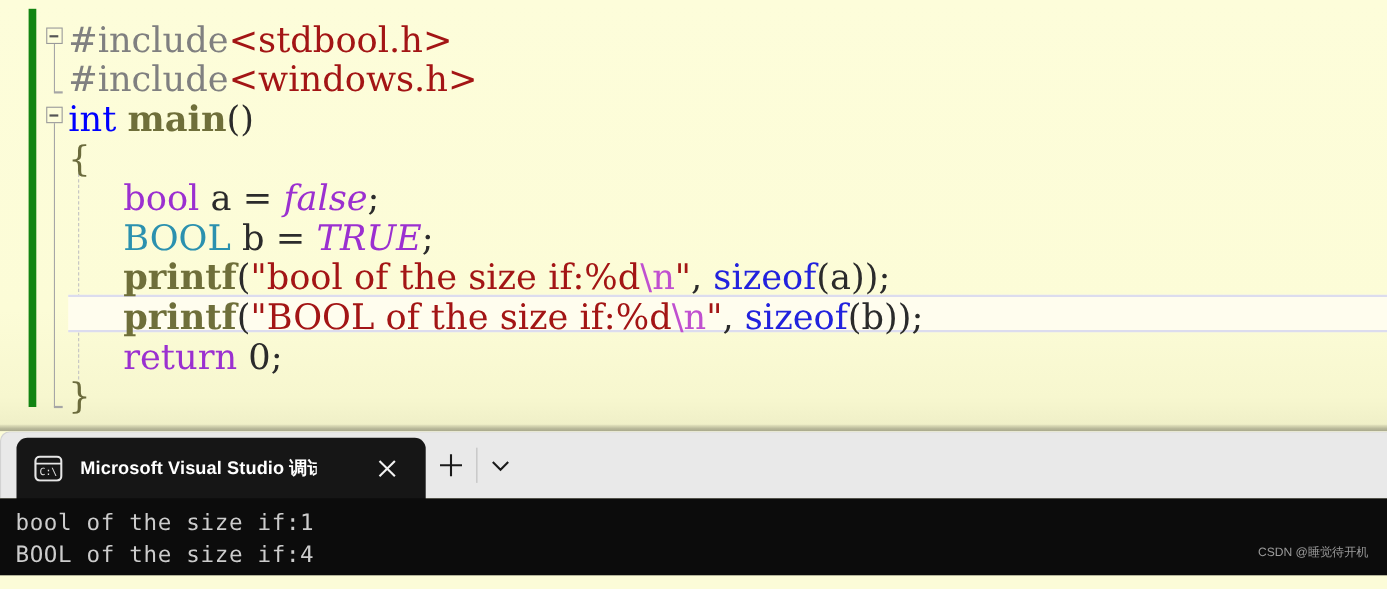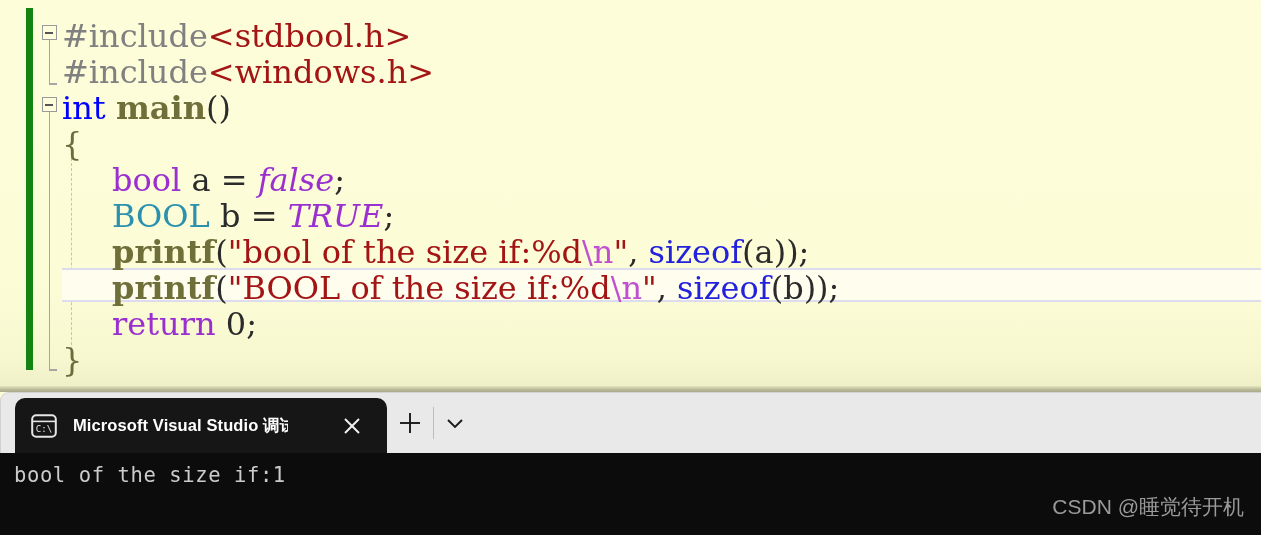--- a/index.html
+++ b/index.html
@@ -183,38 +183,38 @@
   #tab-dropdown-button {
     position: absolute;
     left: 438px; top: 13px;
     width: 32px; height: 34px;
     color: #1a1a1a;
   }
   #term-body {
     position: absolute;
     left: 0; top: 61px;
     width: 1261px;
-    height: 82px;
+    height: 70px;
     background: #0c0c0c;
   }
   .term-line {
     position: absolute;
     left: 14px;
     color: #cccccc;
     font-family: "DejaVu Sans Mono", monospace;
     font-size: 20.5px;
     letter-spacing: 0.6px;
     white-space: pre;
   }
   #watermark {
     position: absolute;
     right: 17px;
     bottom: 14px;
     color: #9a9a9a;
-    font-size: 21px;
+    font-size: 11px;
     font-family: "Liberation Sans", sans-serif;
     white-space: nowrap;
   }
 </style>
 </head>
 <body>
 
 <div id="editor">
 
   <div class="change-bar"></div>
@@ -268,15 +268,16 @@
 
     <div id="tab-dropdown-button">
       <svg width="32" height="34" viewBox="0 0 32 34" aria-hidden="true">
         <polyline points="9,14 16,21 23,14" fill="none" stroke="#1a1a1a" stroke-width="1.9"></polyline>
       </svg>
     </div>
   </div>
 
   <div id="term-body">
     <div class="term-line" style="top:10px;">bool of the size if:1</div>
+    <div class="term-line" style="top:39px;">BOOL of the size if:4</div>
     <div id="watermark">CSDN @睡觉待开机</div>
   </div>
 </div>
 
 </body></html>

